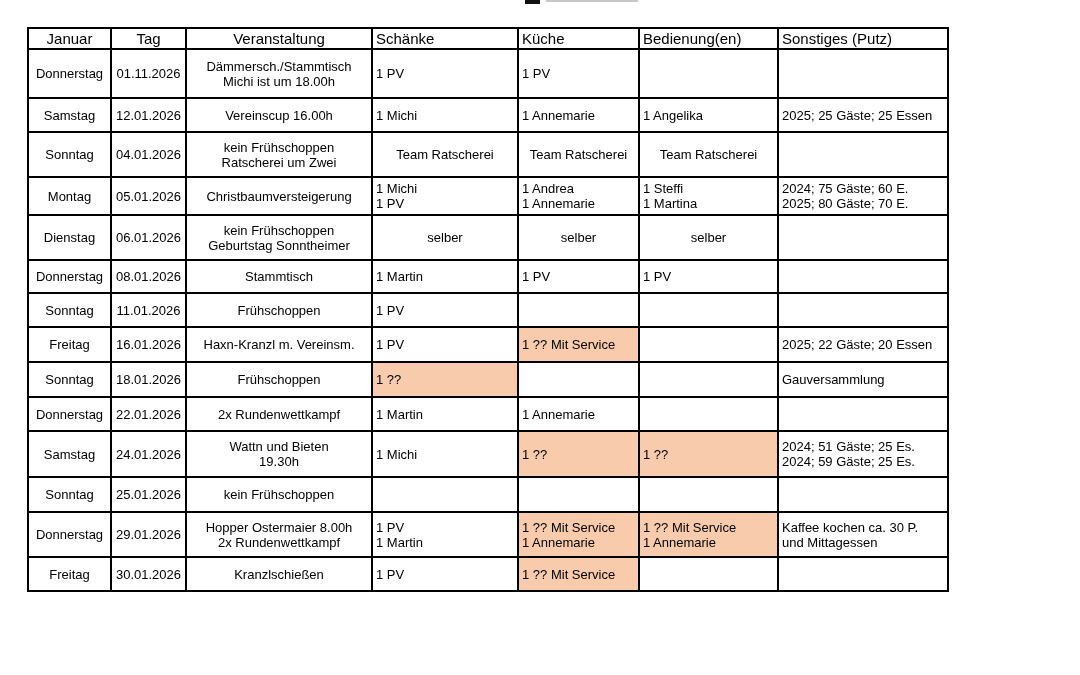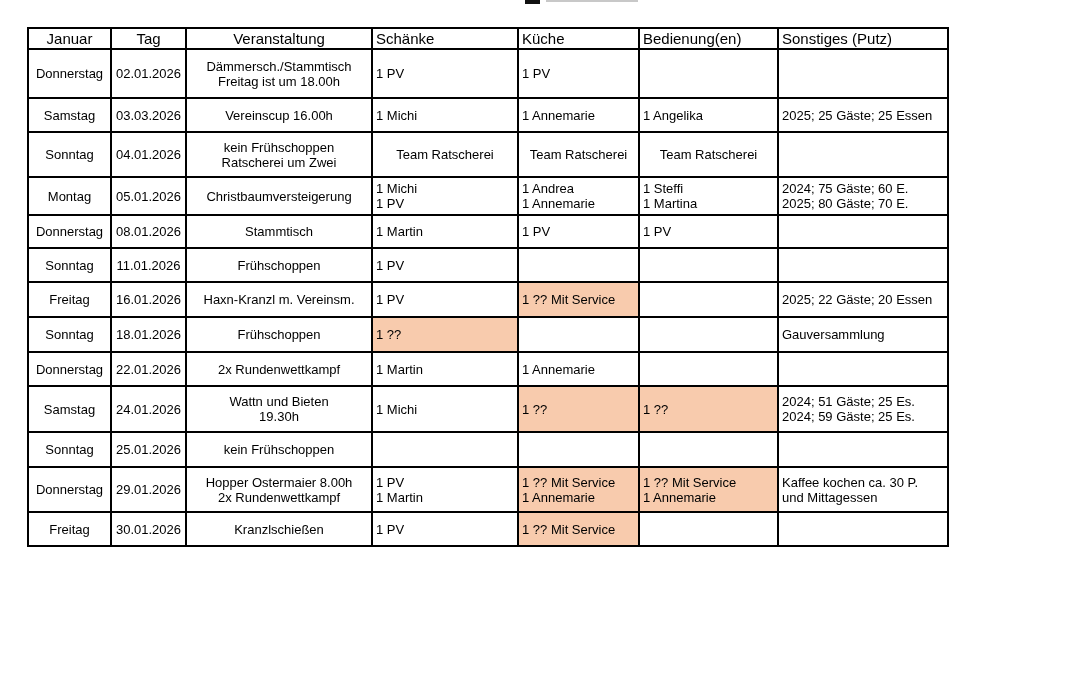--- a/index.html
+++ b/index.html
@@ -89,37 +89,37 @@
           <th class="a-center">Veranstaltung</th>
           <th class="a-left">Schänke</th>
           <th class="a-left">Küche</th>
           <th class="a-left">Bedienung(en)</th>
           <th class="a-left">Sonstiges (Putz)</th>
         </tr>
       </thead>
     <tbody>
         <tr style="height: 49px;">
           <td class="a-center nowrap">Donnerstag</td>
-          <td class="a-center nowrap">02.01.2026</td>
+          <td class="a-center nowrap">01.11.2026</td>
           <td class="a-center">
             <div class="line">Dämmersch./Stammtisch</div>
-            <div class="line">Freitag ist um 18.00h</div>
+            <div class="line">Michi ist um 18.00h</div>
           </td>
           <td class="a-left">
             <div class="line">1 PV</div>
           </td>
           <td class="a-left">
             <div class="line">1 PV</div>
           </td>
           <td class="a-left"></td>
           <td class="a-left col-sonst"></td>
         </tr>
         <tr style="height: 34px;">
           <td class="a-center nowrap">Samstag</td>
-          <td class="a-center nowrap">03.03.2026</td>
+          <td class="a-center nowrap">12.01.2026</td>
           <td class="a-center">
             <div class="line">Vereinscup 16.00h</div>
           </td>
           <td class="a-left">
             <div class="line">1 Michi</div>
           </td>
           <td class="a-left">
             <div class="line">1 Annemarie</div>
           </td>
           <td class="a-left">
@@ -162,20 +162,38 @@
             <div class="line">1 Annemarie</div>
           </td>
           <td class="a-left">
             <div class="line">1 Steffi</div>
             <div class="line">1 Martina</div>
           </td>
           <td class="a-left col-sonst">
             <div class="line">2024; 75 Gäste; 60 E.</div>
             <div class="line">2025; 80 Gäste; 70 E.</div>
           </td>
+        </tr>
+        <tr style="height: 45px;">
+          <td class="a-center nowrap">Dienstag</td>
+          <td class="a-center nowrap">06.01.2026</td>
+          <td class="a-center">
+            <div class="line">kein Frühschoppen</div>
+            <div class="line">Geburtstag Sonntheimer</div>
+          </td>
+          <td class="a-left v-bottom">
+            <div class="line">selber</div>
+          </td>
+          <td class="a-left v-bottom">
+            <div class="line">selber</div>
+          </td>
+          <td class="a-left v-bottom">
+            <div class="line">selber</div>
+          </td>
+          <td class="a-left col-sonst"></td>
         </tr>
         <tr style="height: 33px;">
           <td class="a-center nowrap">Donnerstag</td>
           <td class="a-center nowrap">08.01.2026</td>
           <td class="a-center">
             <div class="line">Stammtisch</div>
           </td>
           <td class="a-left">
             <div class="line">1 Martin</div>
           </td>

